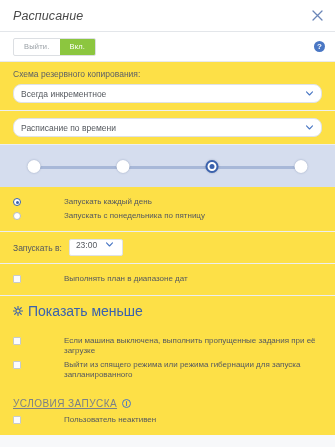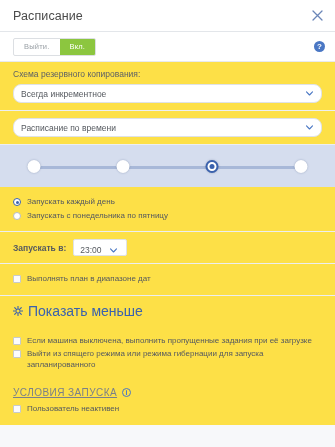--- a/index.html
+++ b/index.html
@@ -33,20 +33,21 @@
     display: flex;
     align-items: center;
     padding: 0 10px 0 13px;
     box-sizing: border-box;
   }
   .header-title {
     font-size: 12.5px;
     color: #4a4a4a;
     letter-spacing: .1px;
     flex: 1;
+    font-style: italic;
   }
   .close-icon {
     width: 16px;
     height: 16px;
     display: flex;
     align-items: center;
     justify-content: center;
     cursor: pointer;
   }
   .close-icon svg { display: block; }
@@ -241,41 +242,41 @@
     width: 3px;
     height: 6px;
     border: solid #4a77c4;
     border-width: 0 1.3px 1.3px 0;
     transform: rotate(42deg);
   }
   .opt-text {
     font-size: 8px;
     color: #55595f;
     line-height: 10.5px;
+    margin-left: 37px;
   }
 
   
   .time-row {
     display: flex;
     align-items: center;
   }
   .time-label {
     font-size: 8.5px;
     color: #55595f;
     margin-right: 7px;
-    font-weight: bold;
   }
   .time-select {
     width: 54px;
     height: 17px;
     background: #fff;
     border: 1px solid #dfe2e6;
     border-radius: 2px;
     display: flex;
-    align-items: flex-end;
+    align-items: flex-start;
     padding: 0 8px 0 6px;
     box-sizing: border-box;
     cursor: pointer;
   }
   .time-value {
     font-size: 8.5px;
     color: #55595f;
     flex: 1;
   }
 

